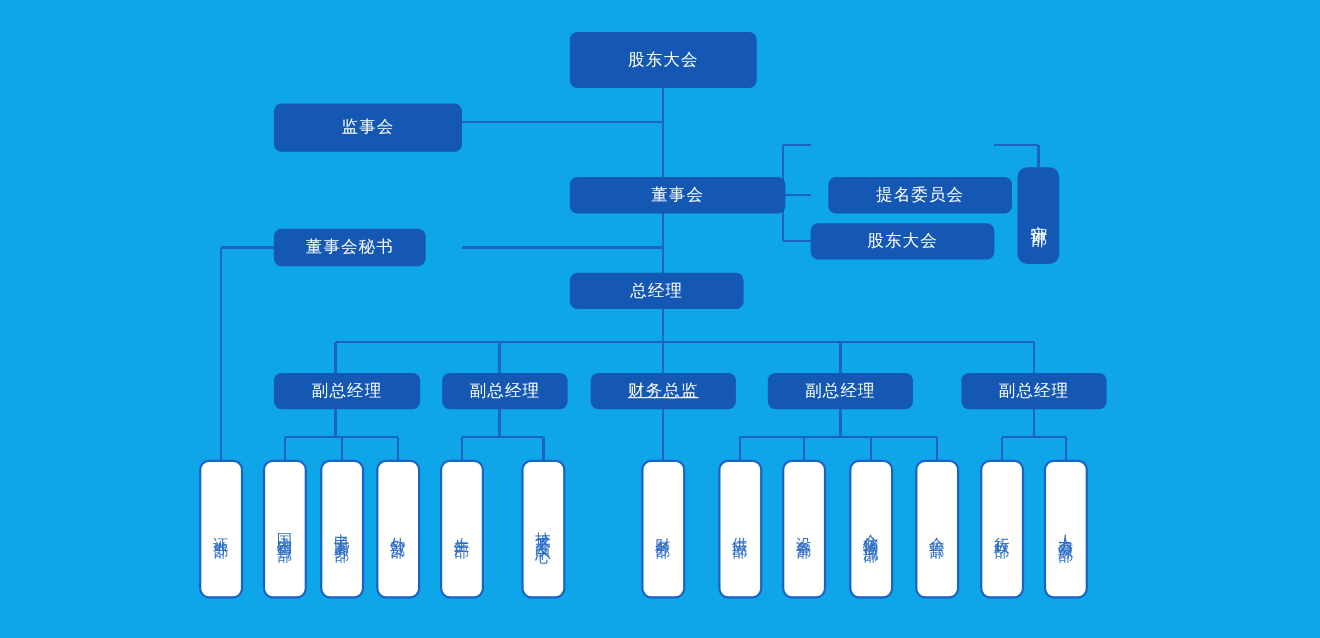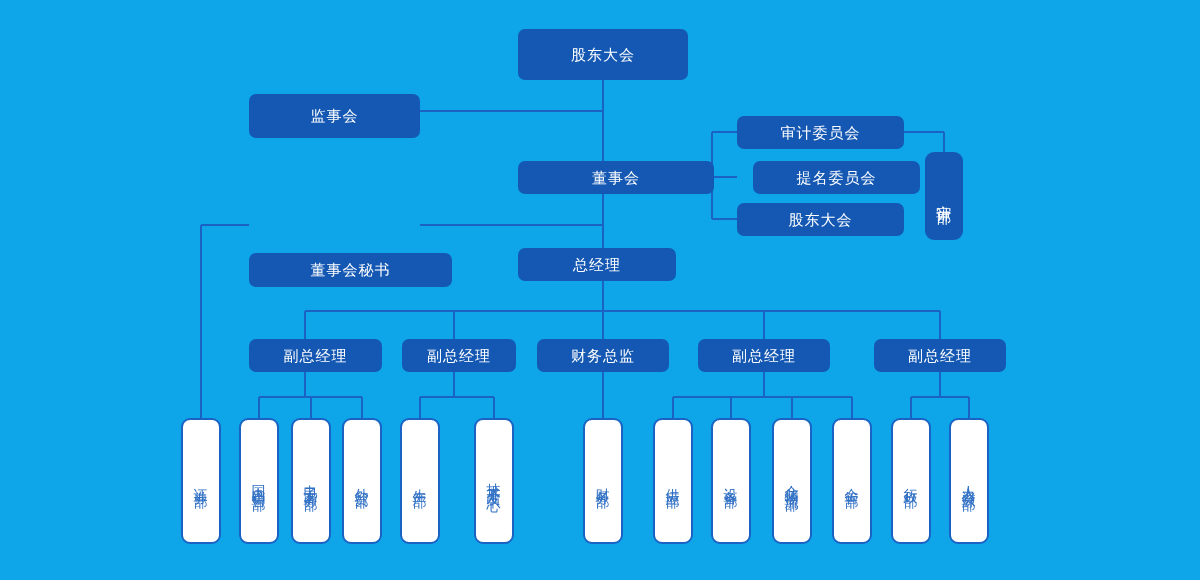--- a/index.html
+++ b/index.html
@@ -125,37 +125,36 @@
       <line x1="969" y1="397" x2="969" y2="418"></line>
     </g>
   </svg>
 
   <div class="node filled" style="left:518px; top:29px; width:170px; height:51px;">股东大会</div>
 
   <div class="node filled" style="left:249px; top:94px; width:171px; height:44px;">监事会</div>
 
   <div class="node filled" style="left:518px; top:161px; width:196px; height:33px;">董事会</div>
 
-  <div class="node filled" style="left:737px; top:116px; width:167px; height:33px;">审计委员会</div>
 
   <div class="node filled" style="left:737px; top:161px; width:167px; height:33px;margin-left:16px;">提名委员会</div>
 
   <div class="node filled" style="left:737px; top:203px; width:167px; height:33px;">股东大会</div>
 
   <div class="node filled-vert" style="left:925px; top:152px; width:38px; height:88px;">审计部</div>
 
-  <div class="node filled" style="left:249px; top:208px; width:203px; height:34px;margin-top:45px;">董事会秘书</div>
+  <div class="node filled" style="left:249px; top:208px; width:138px; height:34px;">董事会秘书</div>
 
   <div class="node filled" style="left:518px; top:248px; width:158px; height:33px;">总经理</div>
 
   <div class="node filled" style="left:249px; top:339px; width:133px; height:33px;">副总经理</div>
 
   <div class="node filled" style="left:402px; top:339px; width:114px; height:33px;">副总经理</div>
 
-  <div class="node filled" style="left:537px; top:339px; width:132px; height:33px;">财务总监</div>
+  <div class="node filled" style="left:537px; top:339px; width:132px; height:33px;text-decoration:underline;">财务总监</div>
 
   <div class="node filled" style="left:698px; top:339px; width:132px; height:33px;">副总经理</div>
 
   <div class="node filled" style="left:874px; top:339px; width:132px; height:33px;">副总经理</div>
 
   <div class="node outlined-vert" style="left:181px; top:418px; width:40px; height:126px;">证券部</div>
 
   <div class="node outlined-vert" style="left:239px; top:418px; width:40px; height:126px;">国内销售部</div>
 
   <div class="node outlined-vert" style="left:291px; top:418px; width:40px; height:126px;">电子商务部</div>

